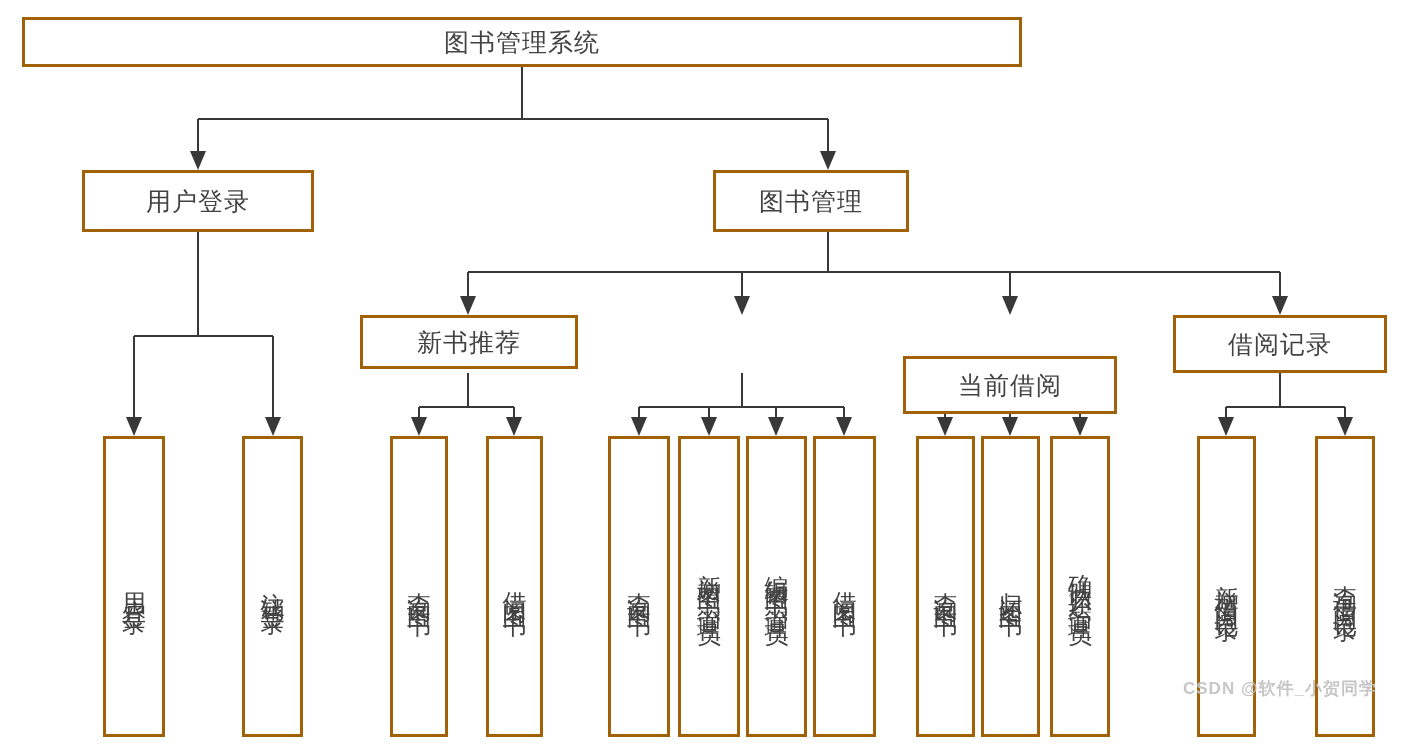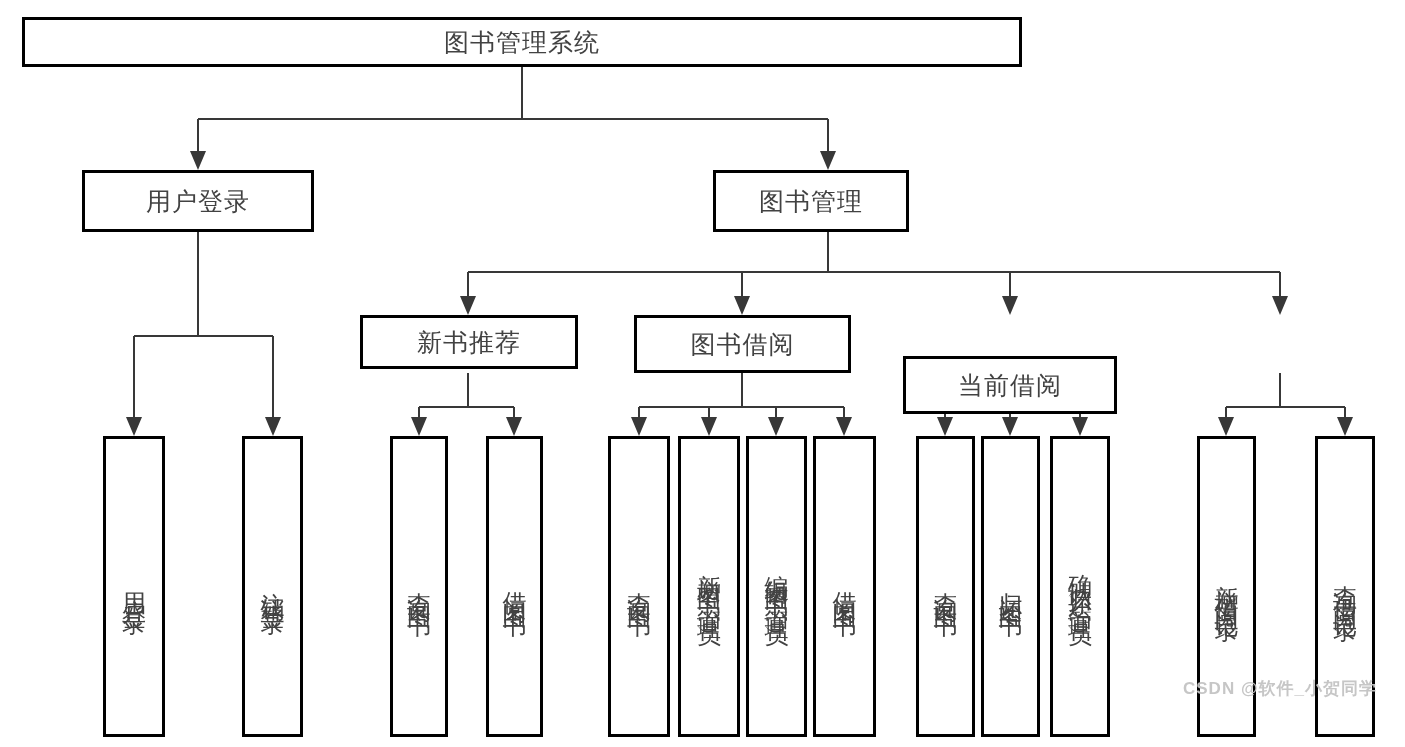--- a/index.html
+++ b/index.html
@@ -9,21 +9,21 @@
     height: 747px;
     background: #ffffff;
     font-family: "Liberation Sans", sans-serif;
     color: #424242;
     overflow: hidden;
   }
   .box {
     position: absolute;
     box-sizing: border-box;
     background: #ffffff;
-    border: 3px solid #000000;
+    border: 3px solid #a16207;
     display: flex;
     align-items: center;
     justify-content: center;
     font-size: 25px;
     letter-spacing: 1px;
     z-index: 2;
     white-space: nowrap;
   }
   .vbox {
     writing-mode: vertical-rl;
@@ -97,22 +97,22 @@
       M1218 417 L1234 417 L1226 436 Z
       M1337 417 L1353 417 L1345 436 Z"></path>
   </svg>
 
   <div class="box" style="left:22px; top:17px; width:1000px; height:50px;">图书管理系统</div>
 
   <div class="box" style="left:82px; top:170px; width:232px; height:62px;">用户登录</div>
   <div class="box" style="left:713px; top:170px; width:196px; height:62px;">图书管理</div>
 
   <div class="box" style="left:360px; top:315px; width:218px; height:54px;">新书推荐</div>
-  <div class="box" style="left:634px; top:315px; width:217px; height:58px;">图书借阅</div>
   <div class="box" style="left:903px; top:315px; width:214px; height:58px;margin-top:41px;">当前借阅</div>
+  <div class="box" style="left:1173px; top:315px; width:214px; height:58px;">借阅记录</div>
 
   <div class="box vbox" style="left:103px; width:62px;">用户登录</div>
   <div class="box vbox" style="left:242px; width:61px;">注销登录</div>
 
   <div class="box vbox" style="left:390px; width:58px;">查询图书</div>
   <div class="box vbox" style="left:486px; width:57px;">借阅图书</div>
 
   <div class="box vbox" style="left:608px; width:62px;">查询图书</div>
   <div class="box vbox" style="left:678px; width:62px;">新增图书（管理员）</div>
   <div class="box vbox" style="left:746px; width:61px;">编辑图书（管理员）</div>

